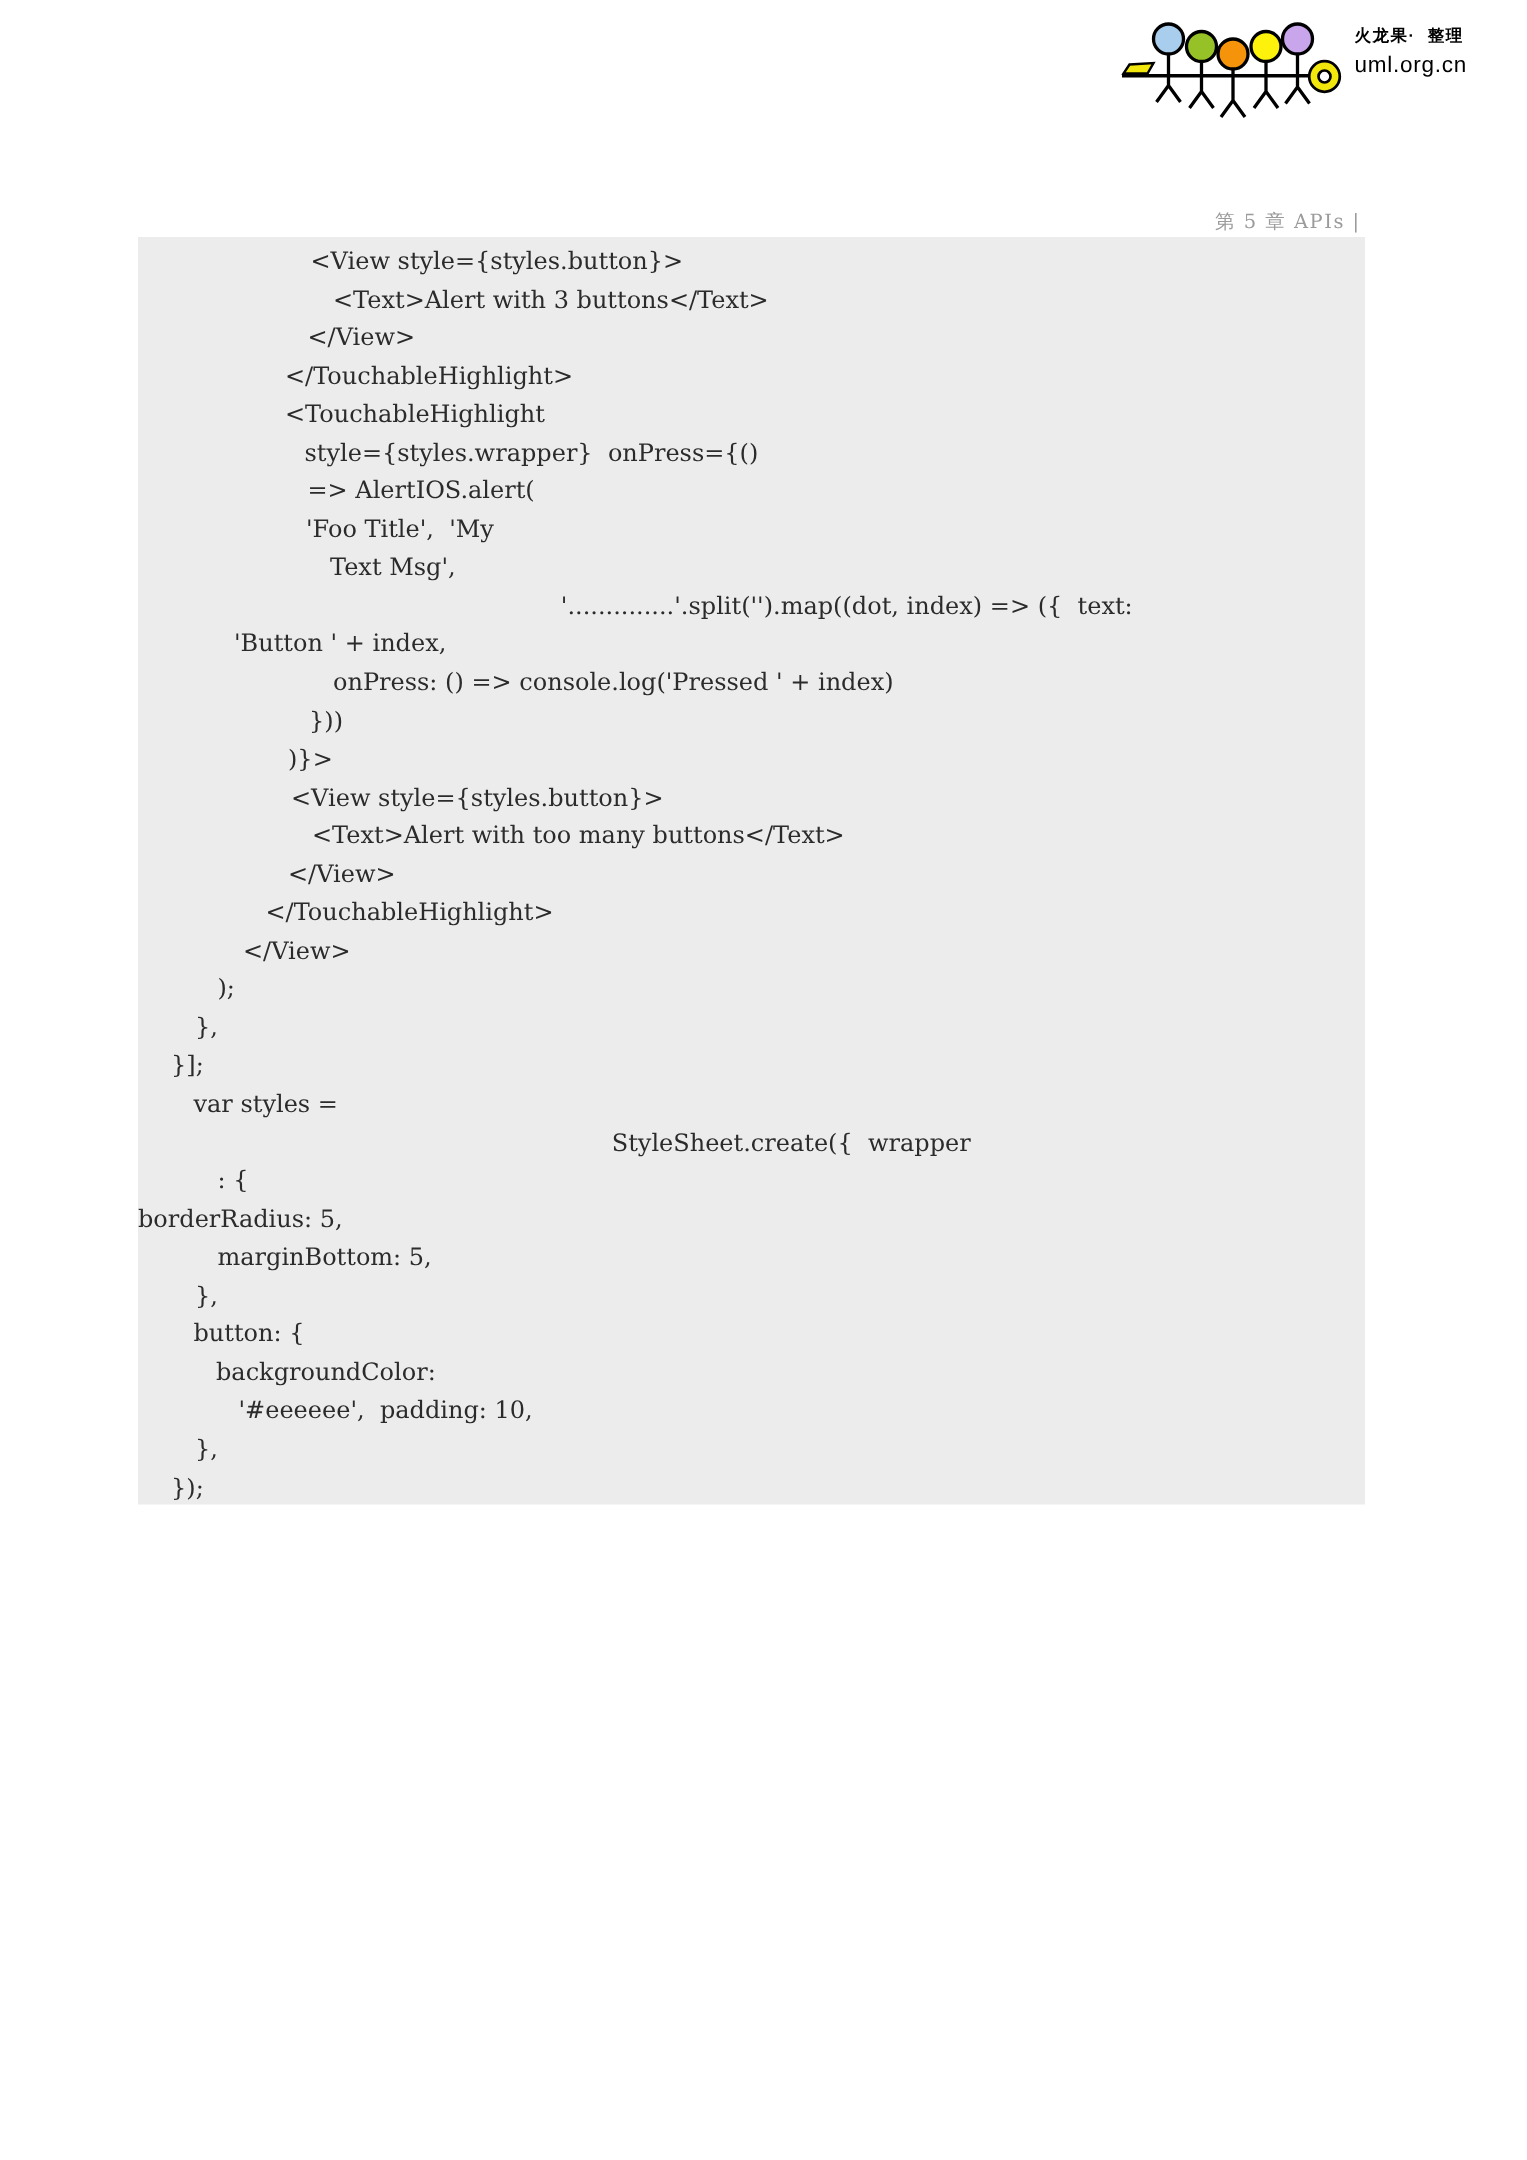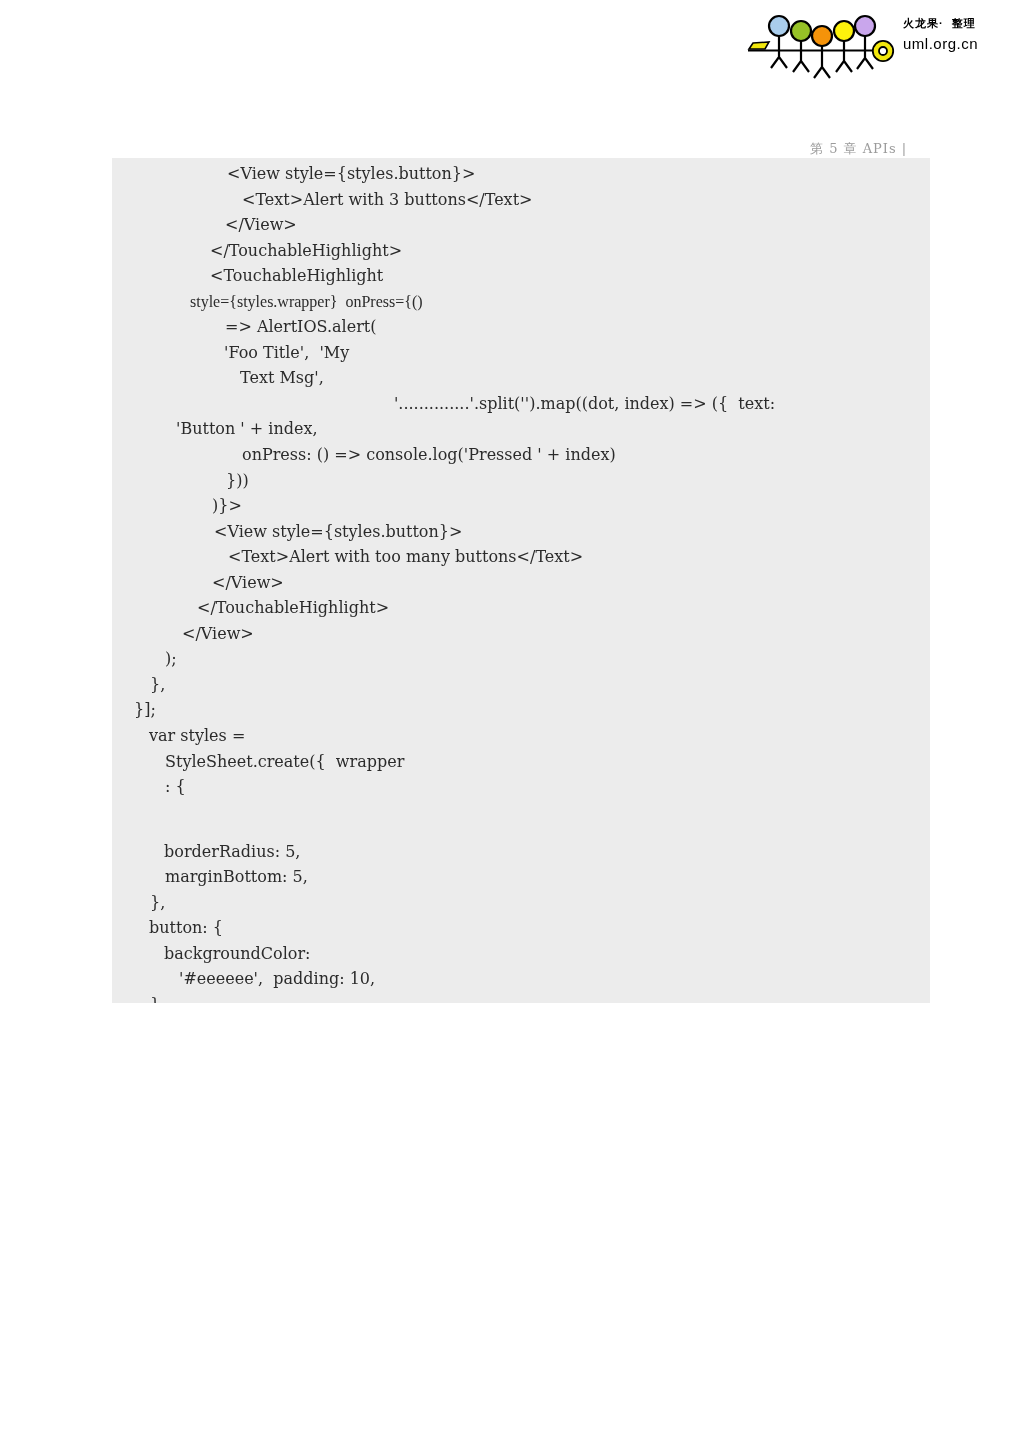--- a/index.html
+++ b/index.html
@@ -31,21 +31,21 @@
   
   .page-header {
     position:absolute; left:810px; top:101px;
     font-family:"DejaVu Serif", serif;
     font-size:13px; line-height:19px;
     color:#9b9b9b; letter-spacing:1px;
     white-space:pre;
   }
   
   .code-block {
-    position:absolute; left:112px; top:158px;
+    position:absolute; left:92px; top:158px;
     width:818px; height:845px;
     background:#ececec;
     overflow:hidden;
     padding-top:3px;
     font-family:"DejaVu Serif", serif;
     font-size:16px;
     color:#2b2b2b;
   }
   .code-line {
     height:25.56px; line-height:25.56px;
@@ -91,41 +91,41 @@
     <div>第 5 章 APIs |</div>
     <div>195</div>
   </div>
 
   <div class="code-block" style="background: rgb(236, 236, 236);">
       <div class="code-line" style="padding-left: 115px;">&lt;View style={styles.button}&gt;</div>
       <div class="code-line" style="padding-left: 130px;">&lt;Text&gt;Alert with 3 buttons&lt;/Text&gt;</div>
       <div class="code-line" style="padding-left: 113px;">&lt;/View&gt;</div>
       <div class="code-line" style="padding-left: 98px;">&lt;/TouchableHighlight&gt;</div>
       <div class="code-line" style="padding-left: 98px;">&lt;TouchableHighlight</div>
-      <div class="code-line" style="padding-left: 78px; font-family: Liberation Serif, serif;">style={styles.wrapper}  onPress={()</div>
+      <div class="code-line" style="padding-left: 111px;">style={styles.wrapper}  onPress={()</div>
       <div class="code-line" style="padding-left: 113px;">=&gt; AlertIOS.alert(</div>
       <div class="code-line" style="padding-left: 112px;">'Foo Title',  'My</div>
       <div class="code-line" style="padding-left: 128px;">Text Msg',</div>
       <div class="code-line" style="padding-left: 127px; text-align: center;">'..............'.split('').map((dot, index) =&gt; ({  text:</div>
       <div class="code-line" style="padding-left: 64px;">'Button ' + index,</div>
       <div class="code-line" style="padding-left: 130px;">onPress: () =&gt; console.log('Pressed ' + index)</div>
       <div class="code-line" style="padding-left: 114px;">}))</div>
       <div class="code-line" style="padding-left: 100px;">)}&gt;</div>
       <div class="code-line" style="padding-left: 102px;">&lt;View style={styles.button}&gt;</div>
       <div class="code-line" style="padding-left: 116px;">&lt;Text&gt;Alert with too many buttons&lt;/Text&gt;</div>
       <div class="code-line" style="padding-left: 100px;">&lt;/View&gt;</div>
       <div class="code-line" style="padding-left: 85px;">&lt;/TouchableHighlight&gt;</div>
       <div class="code-line" style="padding-left: 70px;">&lt;/View&gt;</div>
       <div class="code-line" style="padding-left: 53px;">);</div>
       <div class="code-line" style="padding-left: 38px;">},</div>
       <div class="code-line" style="padding-left: 22px;">}];</div>
       <div class="code-line" style="padding-left: 37px;">var styles =</div>
-      <div class="code-line" style="padding-left: 53px;">StyleSheet.create({  wrapper</div>
+      <div class="code-line" style="padding-left: 53px; text-align: center;">StyleSheet.create({  wrapper</div>
       <div class="code-line" style="padding-left: 53px;">: {</div>
-      <div class="code-line" style="padding-left: 52px; margin-top: 39px;">borderRadius: 5,</div>
+      <div class="code-line" style="">borderRadius: 5,</div>
       <div class="code-line" style="padding-left: 53px;">marginBottom: 5,</div>
       <div class="code-line" style="padding-left: 38px;">},</div>
       <div class="code-line" style="padding-left: 37px;">button: {</div>
       <div class="code-line" style="padding-left: 52px;">backgroundColor:</div>
       <div class="code-line" style="padding-left: 67px;">'#eeeeee',  padding: 10,</div>
       <div class="code-line" style="padding-left: 38px;">},</div>
       <div class="code-line" style="padding-left: 22px;">});</div>
     </div>
 
 </div>

